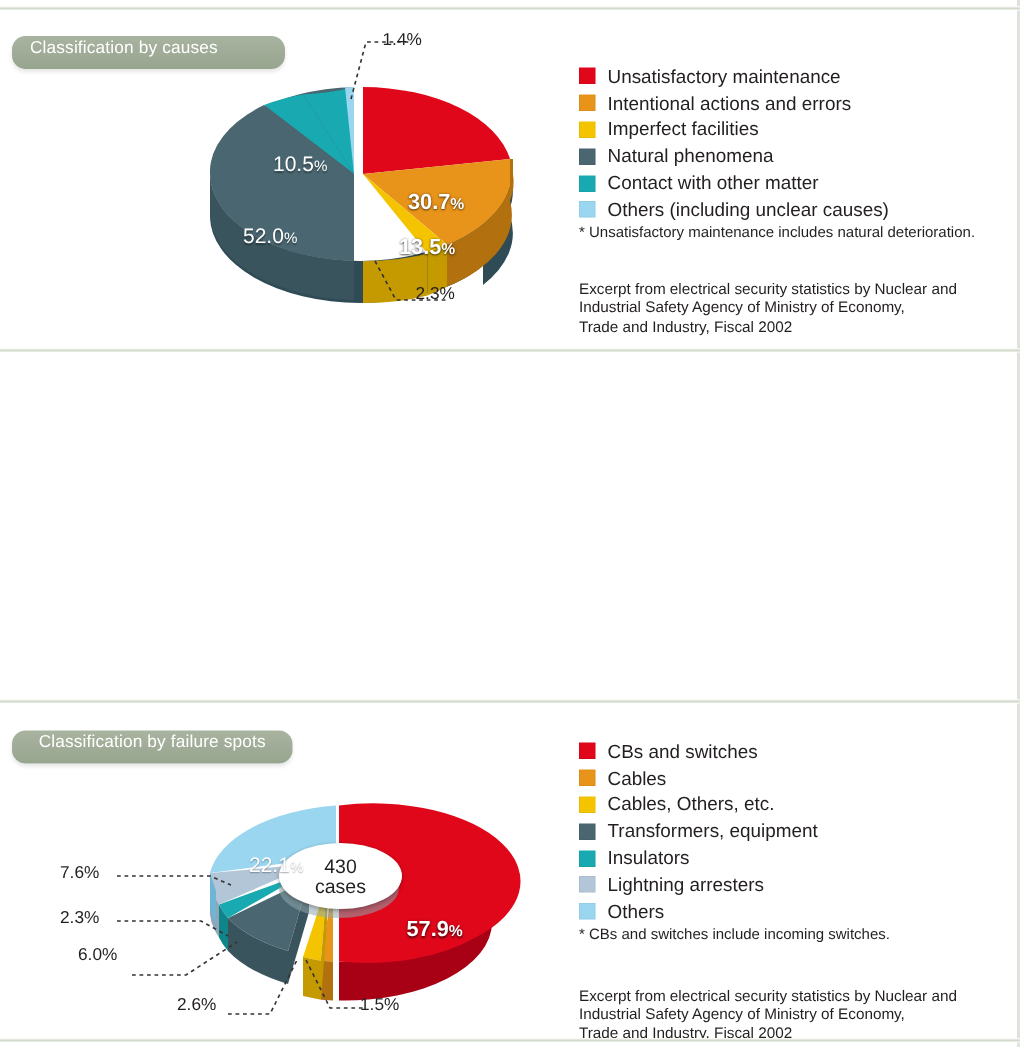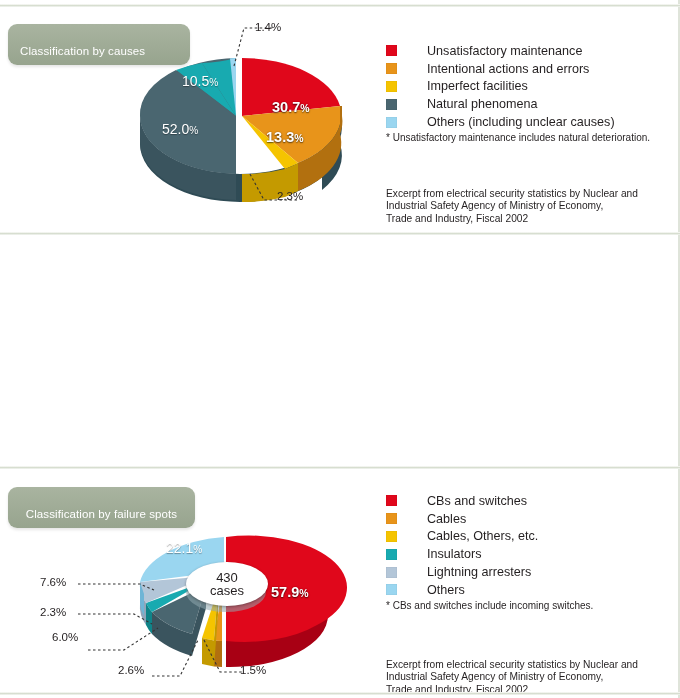--- a/index.html
+++ b/index.html
@@ -19,41 +19,41 @@
 
   
   .title-pill{
     position:absolute;
     background:linear-gradient(to bottom,#a9b4a0 0%,#9fab96 55%,#97a48e 100%);
     border-radius:9px;
     color:#ffffff;
     font-size:11.5px;
     line-height:14px;
     letter-spacing:.1px;
-    padding:20px 12px 7px 12px;
+    padding:1px 12px 7px 12px;
     box-sizing:border-box;
     box-shadow:0 2px 3px rgba(0,0,0,.10);
   }
   .title-pill.t1{left:8px;top:24px;width:182px;}
   .title-pill.t2{left:8px;top:251px;width:187px;text-align:center;}
 
   
   .legend{position:absolute;left:386px;}
-  .legend-row{display:flex;align-items:center;height:17.8px;gap:22px;}
+  .legend-row{display:flex;align-items:center;height:17.8px;}
   .swatch{width:11px;height:11px;flex:0 0 11px;margin-right:8px;
           box-shadow:inset 0 0 0 .5px rgba(0,0,0,.06);}
   .legend-label{font-size:12.6px;color:#231f20;white-space:nowrap;}
   .note{font-size:10px;color:#231f20;margin-top:1px;white-space:nowrap;}
   .source{position:absolute;left:386px;font-size:10.2px;line-height:12.4px;color:#231f20;}
 
   
   .pie-wrap{position:absolute;}
   .pie-label{position:absolute;font-weight:bold;color:#ffffff;
              text-shadow:0 1px 1.4px rgba(0,0,0,.55), 0 0 2px rgba(0,0,0,.35);
-             white-space:nowrap;}
+             white-space:nowrap;margin-top:28px;}
   .pie-label .u{font-size:.72em;}
   .callout{position:absolute;font-size:11.5px;color:#231f20;white-space:nowrap;}
   .center-oval{position:absolute;background:#ffffff;border-radius:50%;
      box-shadow:0 1px 3px rgba(0,0,0,.35);
      display:flex;flex-direction:column;align-items:center;justify-content:center;
      font-size:13px;line-height:13.5px;color:#231f20;text-align:center;}
   svg{display:block;overflow:visible;}
 </style>
 </head>
 <body>
@@ -102,21 +102,21 @@
           <path d="M168,119 A100,58 0 0 1 155,125 L155,153 A100,58 0 0 0 168,147 Z" fill="#c49a00"></path>
           <path d="M155,125 A100,58 0 0 1 112,130 L112,158 A100,58 0 0 0 155,153 Z" fill="#c49a00"></path>
           <path d="M112,130 L112,158 L112,158 L112,130 Z" fill="#c49a00"></path>
           <path d="M210,62 L210,90 A100,58 0 0 0 212,72 L212,62 Z" fill="#b2700f"></path>
 
           <path d="M112,72 L112,130 L112,158 L112,100 Z" fill="#c49a00"></path>
         </g>
       </svg>
 
       <div class="pie-label" style="left:148px;top:55px;font-size:14.5px;"><span>30.7</span><span class="u">%</span></div>
-      <div class="pie-label" style="left:142px;top:85px;font-size:14.5px;"><span>13.3</span><span class="u">%</span></div>
+      <div class="pie-label" style="left:142px;top:85px;font-size:14.5px;"><span>13.5</span><span class="u">%</span></div>
       <div class="pie-label" style="left:38px;top:77px;font-size:14px;font-weight:normal;text-shadow:0 1px 1px rgba(0,0,0,.35);"><span>52.0</span><span class="u">%</span></div>
       <div class="pie-label" style="left:58px;top:29px;font-size:14px;font-weight:normal;text-shadow:0 1px 1px rgba(0,0,0,.35);"><span>10.5</span><span class="u">%</span></div>
     </div>
 
     <svg style="position:absolute;left:230px;top:22px;" width="70" height="46">
       <polyline points="4,44 14,6 44,6" fill="none" stroke="#333" stroke-width="1.1" stroke-dasharray="2.5,2.5"></polyline>
     </svg>
     <div class="callout" style="left:255px;top:21px;">1.4%</div>
 
     <svg style="position:absolute;left:246px;top:172px;" width="64" height="36">
@@ -133,20 +133,24 @@
         <span class="swatch" style="background:#e8941a"></span>
         <span class="legend-label">Intentional actions and errors</span>
       </div>
       <div class="legend-row">
         <span class="swatch" style="background:#f5c400"></span>
         <span class="legend-label">Imperfect facilities</span>
       </div>
       <div class="legend-row">
         <span class="swatch" style="background:#4a6670"></span>
         <span class="legend-label">Natural phenomena</span>
+      </div>
+      <div class="legend-row">
+        <span class="swatch" style="background:#18aab0"></span>
+        <span class="legend-label">Contact with other matter</span>
       </div>
       <div class="legend-row">
         <span class="swatch" style="background:#9ad6f0"></span>
         <span class="legend-label">Others (including unclear causes)</span>
       </div>
       <div class="note">* Unsatisfactory maintenance includes natural deterioration.</div>
     </div>
 
     <div class="source" style="top:188px;white-space:pre-line;">Excerpt from electrical security statistics by Nuclear and
 Industrial Safety Agency of Ministry of Economy,
@@ -229,20 +233,24 @@
       </div>
       <div class="legend-row">
         <span class="swatch" style="background:#e8941a"></span>
         <span class="legend-label">Cables</span>
       </div>
       <div class="legend-row">
         <span class="swatch" style="background:#f5c400"></span>
         <span class="legend-label">Cables, Others, etc.</span>
       </div>
       <div class="legend-row">
+        <span class="swatch" style="background:#4a6670"></span>
+        <span class="legend-label">Transformers, equipment</span>
+      </div>
+      <div class="legend-row">
         <span class="swatch" style="background:#18aab0"></span>
         <span class="legend-label">Insulators</span>
       </div>
       <div class="legend-row">
         <span class="swatch" style="background:#b3c6d8"></span>
         <span class="legend-label">Lightning arresters</span>
       </div>
       <div class="legend-row">
         <span class="swatch" style="background:#9ad6f0"></span>
         <span class="legend-label">Others</span>

